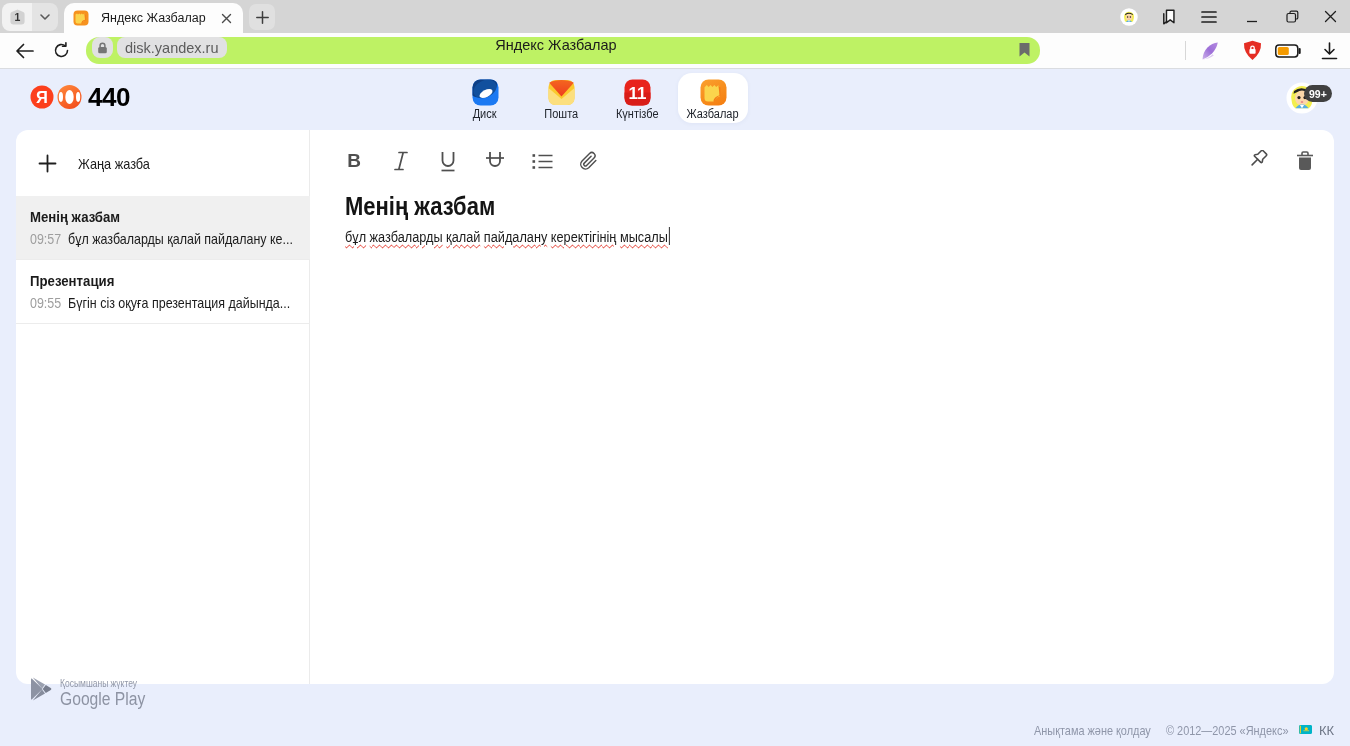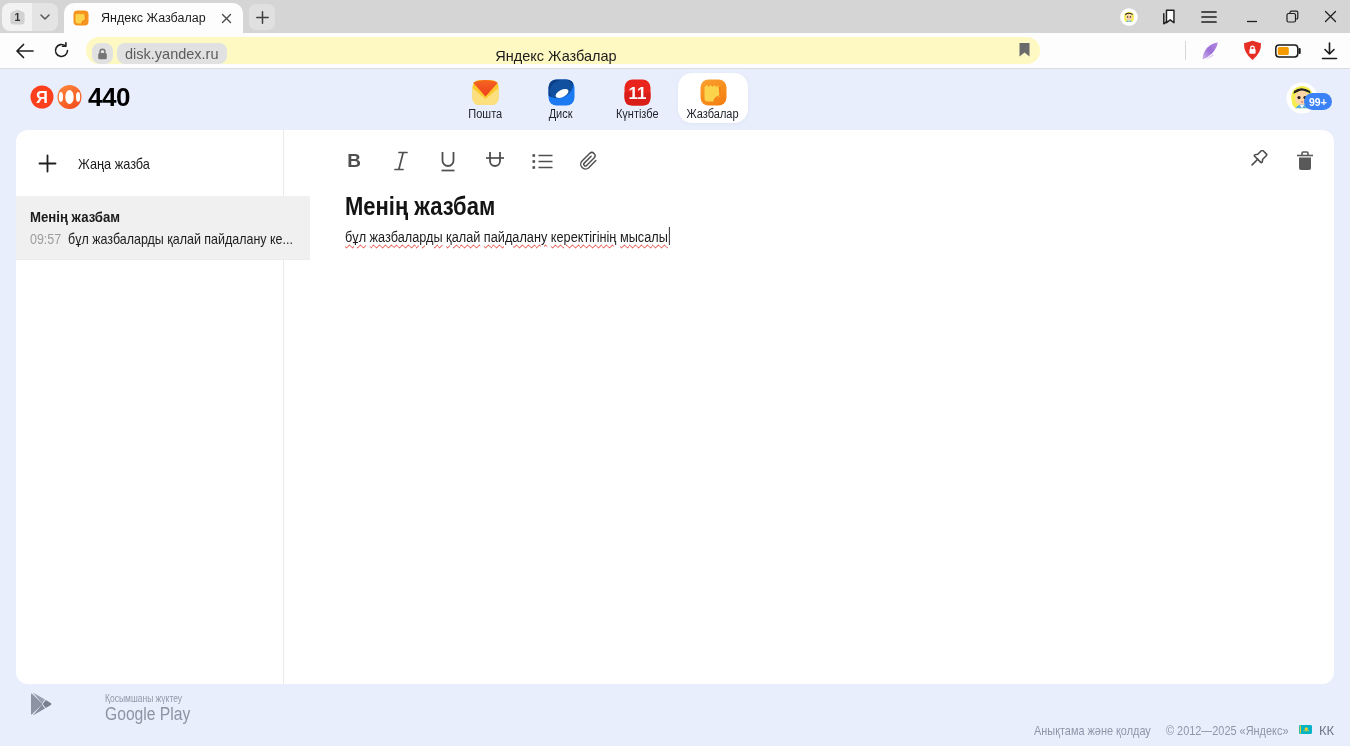--- a/index.html
+++ b/index.html
@@ -16,21 +16,21 @@
   .tab { position:absolute; left:64px; top:3px; width:179px; height:30px; background:#fdfdfd; border-radius:10px 10px 0 0;
      display:flex; align-items:center; padding:0 10px 0 9px; }
   .tab-title { font-size:12.5px; color:#1c1c1c; margin-left:12px; flex:1; white-space:nowrap; overflow:hidden; }
   .tab-close { color:#4a4a4a; font-size:15px; line-height:1; margin-left:4px; }
   .newtab { position:absolute; left:249px; top:4px; width:26px; height:26px; border-radius:7px; background:#e0e0e0;
      display:flex; align-items:center; justify-content:center; color:#3c3c3c; font-size:17px; font-weight:400; }
   .strip-icons { position:absolute; right:2px; top:0; height:33px; display:flex; align-items:center; }
 
   #toolbar { position:absolute; left:0; top:33px; width:1350px; height:36px; background:#fdfdfd; border-bottom:1px solid #dadce0; }
   .nav-btn { position:absolute; top:0; height:35px; width:30px; display:flex; align-items:center; justify-content:center; }
-  #omnibox { position:absolute; left:86px; top:4px; width:954px; height:27px; background:#fef9c3; border-radius:13px; display:flex; align-items:flex-end; }
+  #omnibox { position:absolute; left:86px; top:4px; width:954px; height:27px; background:#bef264; border-radius:13px; display:flex; align-items:flex-start; }
   .chip { height:21px; background:#e1e1e2; border-radius:8px; display:flex; align-items:center; justify-content:center; }
   .chip-lock { width:21px; margin-left:6px; }
   .chip-domain { margin-left:4px; padding:0 8px; font-size:14.5px; color:#5c5c5c; }
   .omni-title { position:absolute; left:-14px; right:0; text-align:center; font-size:14.5px; color:#1b1b1b; }
   .omni-bookmark { position:absolute; right:9px; top:5px; }
   .ext-pill { position:absolute; left:1042px; top:2px; width:138px; height:30px; background:#fff; border:1px solid #e3e3e3; border-radius:15px;
      display:flex; align-items:center; }
   .ext-label { font-size:13.5px; color:#1c1c1c; margin-left:4px; transform:scaleX(0.92); transform-origin:0 50%; white-space:nowrap; }
   .ext-div { width:1px; height:17px; background:#e0e0e0; margin-left:7px; }
   .ext-dots { width:28px; text-align:center; color:#454545; font-size:13.5px; }
@@ -40,46 +40,46 @@
   
   #header360 { position:absolute; left:0; top:69px; width:1350px; height:61px; }
   #logo { position:absolute; left:30px; top:15px; height:26px; display:flex; align-items:center; }
   .logo-360 { font-size:26px; font-weight:700; color:#000; letter-spacing:-0.5px; margin-left:6px; }
   #services { position:absolute; left:447px; top:0; width:456px; height:61px; display:flex; }
   .svc { width:76px; height:61px; position:relative; display:flex; flex-direction:column; align-items:center; }
   .svc-active-bg { position:absolute; left:3px; top:4px; width:70px; height:50px; background:#fff; border-radius:14px; box-shadow:0 1px 4px rgba(60,80,140,0.06); }
   .svc-icon { margin-top:10px; width:27px; height:27px; position:relative; }
   .svc-label { margin-top:1px; font-size:12.5px; color:#20242c; position:relative; transform:scaleX(0.88); white-space:nowrap; }
   #hdr-avatar { position:absolute; left:1286px; top:13px; width:32px; height:32px; }
-  .badge99 { position:absolute; left:1304px; top:24px; min-width:27px; height:17px; background:#3b82f6; border-radius:9px;
+  .badge99 { position:absolute; left:1304px; top:16px; min-width:27px; height:17px; background:#404040; border-radius:9px;
      color:#fff; font-size:10.5px; font-weight:700; display:flex; align-items:center; justify-content:center; padding:0 5px; }
 
   
   #card { position:absolute; left:16px; top:130px; width:1318px; height:554px; background:#fff; border-radius:12px; }
-  #sidebar { position:absolute; left:0; top:0; width:268px; height:554px; border-right:1px solid #ebebeb; }
+  #sidebar { position:absolute; left:0; top:0; width:294px; height:554px; border-right:1px solid #ebebeb; }
   .newnote { position:absolute; left:0; top:0; width:294px; height:66px; display:flex; align-items:center; }
   .newnote-label { font-size:15px; font-weight:500; color:#1b1b1b; margin-left:21px; transform:scaleX(0.85); transform-origin:0 50%; white-space:nowrap; }
   .note-item { position:absolute; left:0; width:294px; height:64px; padding:12px 0 0 14px; overflow:hidden; }
   .note-item.selected { background:#f0f0f0; }
   .note-item .nrow2 { margin-top:6px; display:flex; white-space:nowrap; transform:scaleX(0.86); transform-origin:0 50%; }
   .note-title { font-size:15px; font-weight:700; color:#1b1b1b; white-space:nowrap; transform:scaleX(0.88); transform-origin:0 50%; width:max-content; }
   .note-time { font-size:14.5px; color:#9e9e9e; flex:none; }
   .note-snippet { font-size:14.5px; color:#1b1b1b; margin-left:8px; }
   .note-div { position:absolute; left:0; bottom:0; width:294px; height:1px; background:#ececec; }
 
   #editor { position:absolute; left:295px; top:0; width:1023px; height:554px; }
   .ed-toolbar { position:absolute; left:0; top:0; width:1023px; height:62px; }
   .ed-btn { position:absolute; top:14px; width:34px; height:34px; display:flex; align-items:center; justify-content:center; }
   .ed-title { position:absolute; left:34px; top:62px; font-size:25px; font-weight:700; color:#141414; transform:scaleX(0.88); transform-origin:0 50%; white-space:nowrap; }
   .ed-body { position:absolute; left:34px; top:97px; font-size:15.5px; color:#1b1b1b; transform:scaleX(0.82); transform-origin:0 50%; white-space:nowrap; }
   .spellword { text-decoration:underline; text-decoration-style:wavy; text-decoration-color:#e0281b; text-decoration-thickness:1.45px; text-underline-offset:2px; }
   .caret { display:inline-block; width:1.5px; height:18px; background:#000; vertical-align:-3px; margin-left:1px; }
 
   
-  #gplay { position:absolute; left:30px; top:692px; display:flex;gap:45px; }
+  #gplay { position:absolute; left:30px; top:677px; display:flex; }
   .gplay-txt { margin-left:8px; }
   .gplay-cap { font-size:10.5px; color:#9298a8; transform:scaleX(0.81); transform-origin:0 50%; white-space:nowrap; }
   .gplay-name { font-size:18px; color:#8d93a3; margin-top:0px; transform:scaleX(0.87); transform-origin:0 50%; white-space:nowrap; }
   #footer-right { position:absolute; left:0; top:0; width:1350px; height:746px; pointer-events:none; }
   #footer-right > * { pointer-events:auto; }
   .foot-link { position:absolute; left:1034px; top:723px; font-size:13px; color:#8f96a9; transform:scaleX(0.84); transform-origin:0 50%; white-space:nowrap; }
   .foot-copy { position:absolute; left:1166px; top:723px; font-size:13px; color:#8f96a9; transform:scaleX(0.84); transform-origin:0 50%; white-space:nowrap; }
   .foot-flag { position:absolute; left:1299px; top:724px; border-radius:2px; }
   .foot-lang { position:absolute; left:1319px; top:723px; font-size:13px; color:#6f7787; }
 </style>
@@ -253,47 +253,47 @@
         <ellipse cx="39.5" cy="13" rx="4.2" ry="7.1" fill="#fff"></ellipse>
         <ellipse cx="30.9" cy="13" rx="2.1" ry="4.9" fill="#fff"></ellipse>
         <ellipse cx="48.1" cy="13" rx="2.1" ry="4.9" fill="#fff"></ellipse>
       </svg>
       <span class="logo-360">440</span>
     </div>
 
     <div id="services">
       <div class="svc">
         <svg class="svc-icon" viewBox="0 0 27 27">
-          <rect x="0.5" y="1" width="26" height="25" rx="7" fill="#fbc92d"></rect>
-          <path d="M0.5 9 L13.5 20 L26.5 9 L26.5 19 Q26.5 26 19.5 26 L7.5 26 Q0.5 26 0.5 19Z" fill="#fcdf7e"></path>
-          <path d="M1.2 3.8 Q6 1 13.5 1 Q21 1 25.8 3.8 L13.5 17.5Z" fill="url(#mg)"></path>
-          <defs>
-              <linearGradient id="mg" x1="0.5" y1="0" x2="0.5" y2="1">
-            <stop offset="0" stop-color="#f4661f"></stop>
-                <stop offset="1" stop-color="#ee3d1f"></stop>
-          </linearGradient>
-            </defs>
-        </svg>
-        <span class="svc-label">Пошта</span>
-      </div>
-      <div class="svc">
-        <svg class="svc-icon" viewBox="0 0 27 27">
           <defs>
               <clipPath id="dkc">
                 <rect x="0.5" y="0.5" width="26" height="26" rx="8"></rect>
               </clipPath>
             </defs>
           <rect x="0.5" y="0.5" width="26" height="26" rx="8" fill="#1b79f2"></rect>
           <g clip-path="url(#dkc)">
             <ellipse cx="11" cy="7.5" rx="14.5" ry="10.5" transform="rotate(-22 11 7.5)" fill="#0e3f85"></ellipse>
             <ellipse cx="13" cy="10" rx="12" ry="8.5" transform="rotate(-24 13 10)" fill="#11509e"></ellipse>
           </g>
           <ellipse cx="14" cy="14.5" rx="7" ry="3.5" transform="rotate(-26 14 14.5)" fill="#fff"></ellipse>
         </svg>
         <span class="svc-label">Диск</span>
+      </div>
+      <div class="svc">
+        <svg class="svc-icon" viewBox="0 0 27 27">
+          <rect x="0.5" y="1" width="26" height="25" rx="7" fill="#fbc92d"></rect>
+          <path d="M0.5 9 L13.5 20 L26.5 9 L26.5 19 Q26.5 26 19.5 26 L7.5 26 Q0.5 26 0.5 19Z" fill="#fcdf7e"></path>
+          <path d="M1.2 3.8 Q6 1 13.5 1 Q21 1 25.8 3.8 L13.5 17.5Z" fill="url(#mg)"></path>
+          <defs>
+              <linearGradient id="mg" x1="0.5" y1="0" x2="0.5" y2="1">
+            <stop offset="0" stop-color="#f4661f"></stop>
+                <stop offset="1" stop-color="#ee3d1f"></stop>
+          </linearGradient>
+            </defs>
+        </svg>
+        <span class="svc-label">Пошта</span>
       </div>
       <div class="svc">
         <svg class="svc-icon" viewBox="0 0 27 27">
           <rect x="0.5" y="0.5" width="26" height="26" rx="8" fill="#e8241c"></rect>
           <path d="M0.5 13.5 L26.5 13.5 L26.5 19 Q26.5 26.5 19 26.5 L8 26.5 Q0.5 26.5 0.5 19Z" fill="#d91d18"></path>
           <text x="13.5" y="19.8" font-family="Liberation Sans, sans-serif" font-size="17" font-weight="700" fill="#fff" text-anchor="middle">11</text>
         </svg>
         <span class="svc-label">Күнтізбе</span>
       </div>
       <div class="svc">
@@ -340,20 +340,28 @@
 
       <div class="note-item selected" style="top:66px;">
         <div class="note-title">Менің жазбам</div>
         <div class="nrow2">
           <span class="note-time">09:57</span>
           <span class="note-snippet">бұл жазбаларды қалай пайдалану ке...</span>
         </div>
         <div class="note-div"></div>
       </div>
 
+      <div class="note-item" style="top:130px;">
+        <div class="note-title">Презентация</div>
+        <div class="nrow2">
+          <span class="note-time">09:55</span>
+          <span class="note-snippet">Бүгін сіз оқуға презентация дайында...</span>
+        </div>
+        <div class="note-div"></div>
+      </div>
     </div>
 
     <div id="editor">
       <div class="ed-toolbar">
         <div class="ed-btn" style="left:26px;">
           <span style="font-size:19px; font-weight:700; color:#4f4f4f;">B</span>
         </div>
         <div class="ed-btn" style="left:73px;">
           <svg width="14" height="20" viewBox="0 0 14 20">
             <path d="M5 1.5h8M1 18.5h8M9.2 1.5L4.8 18.5" stroke="#4f4f4f" stroke-width="1.7" stroke-linecap="round"></path>

